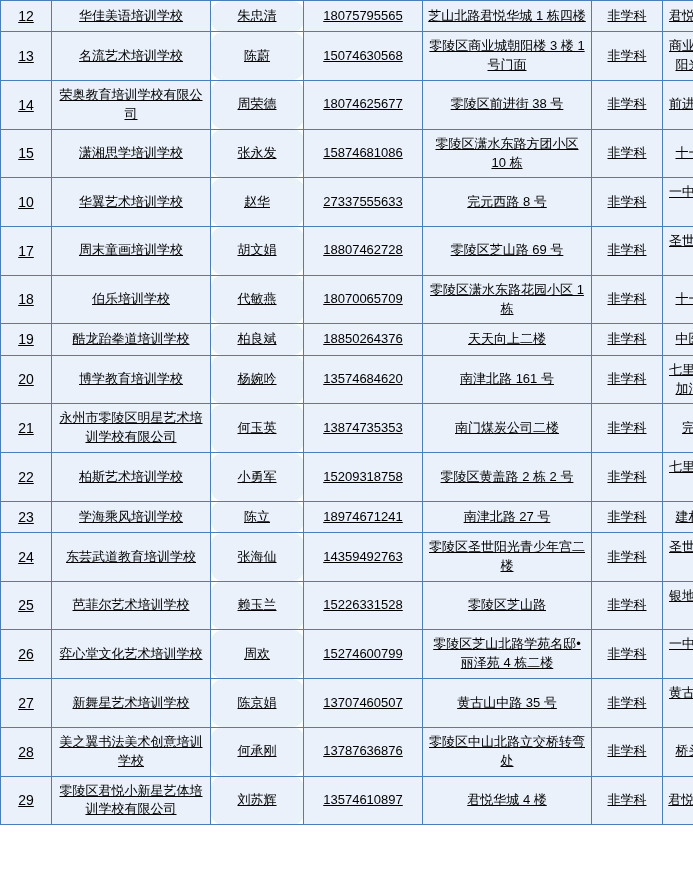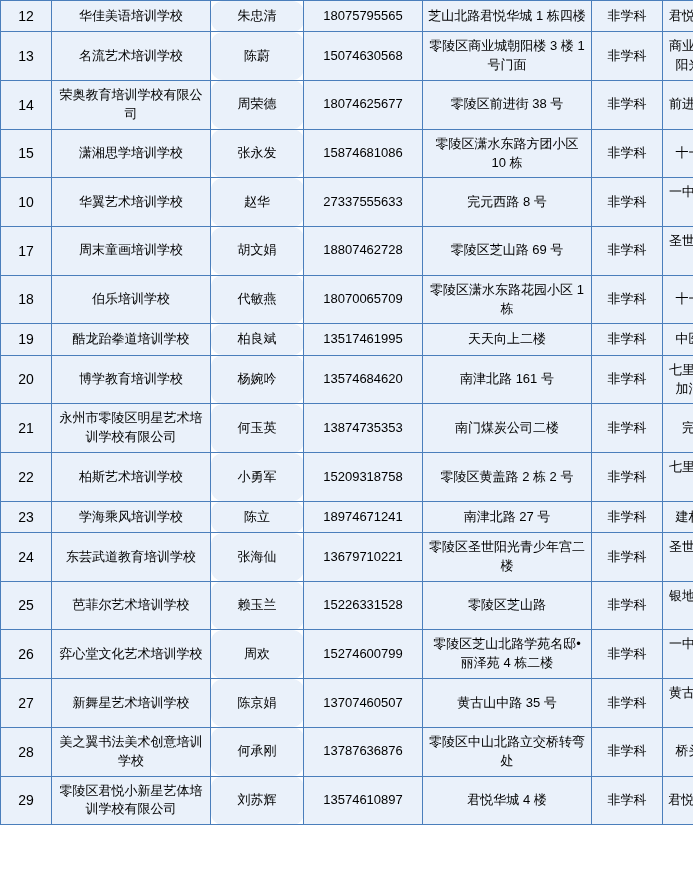--- a/index.html
+++ b/index.html
@@ -7,20 +7,21 @@
     padding: 0;
     background: #ffffff;
   }
   body {
     width: 693px;
     font-family: "Liberation Sans", sans-serif;
   }
   #sheet {
     width: 693px;
     box-sizing: border-box;
+    text-decoration: underline;
   }
   table.reg-table {
     border-collapse: collapse;
     width: 693px;
     table-layout: fixed;
     font-size: 13px;
     color: #000000;
   }
   table.reg-table td {
     border: 1px solid #4a7ebb;
@@ -232,21 +233,21 @@
           <td class="c-index">
             <span class="cell-text">19</span>
           </td>
           <td class="c-name">
             <span class="cell-text">酷龙跆拳道培训学校</span>
           </td>
           <td class="c-person">
             <span class="cell-text">柏良斌</span>
           </td>
           <td class="c-phone">
-            <span class="cell-text">13517461995</span>
+            <span class="cell-text">18850264376</span>
           </td>
           <td class="c-addr">
             <span class="cell-text">天天向上二楼</span>
           </td>
           <td class="c-type">
             <span class="cell-text">非学科</span>
           </td>
           <td class="c-mark">
             <span class="cell-text">中医院旁边</span>
           </td>
@@ -347,21 +348,21 @@
           <td class="c-index">
             <span class="cell-text">24</span>
           </td>
           <td class="c-name">
             <span class="cell-text">东芸武道教育培训学校</span>
           </td>
           <td class="c-person">
             <span class="cell-text">张海仙</span>
           </td>
           <td class="c-phone">
-            <span class="cell-text">13679710221</span>
+            <span class="cell-text">14359492763</span>
           </td>
           <td class="c-addr">
             <span class="cell-text">零陵区圣世阳光青少年宫二楼</span>
           </td>
           <td class="c-type">
             <span class="cell-text">非学科</span>
           </td>
           <td class="c-mark">
             <span class="cell-text">圣世阳光少年宫</span>
           </td>

